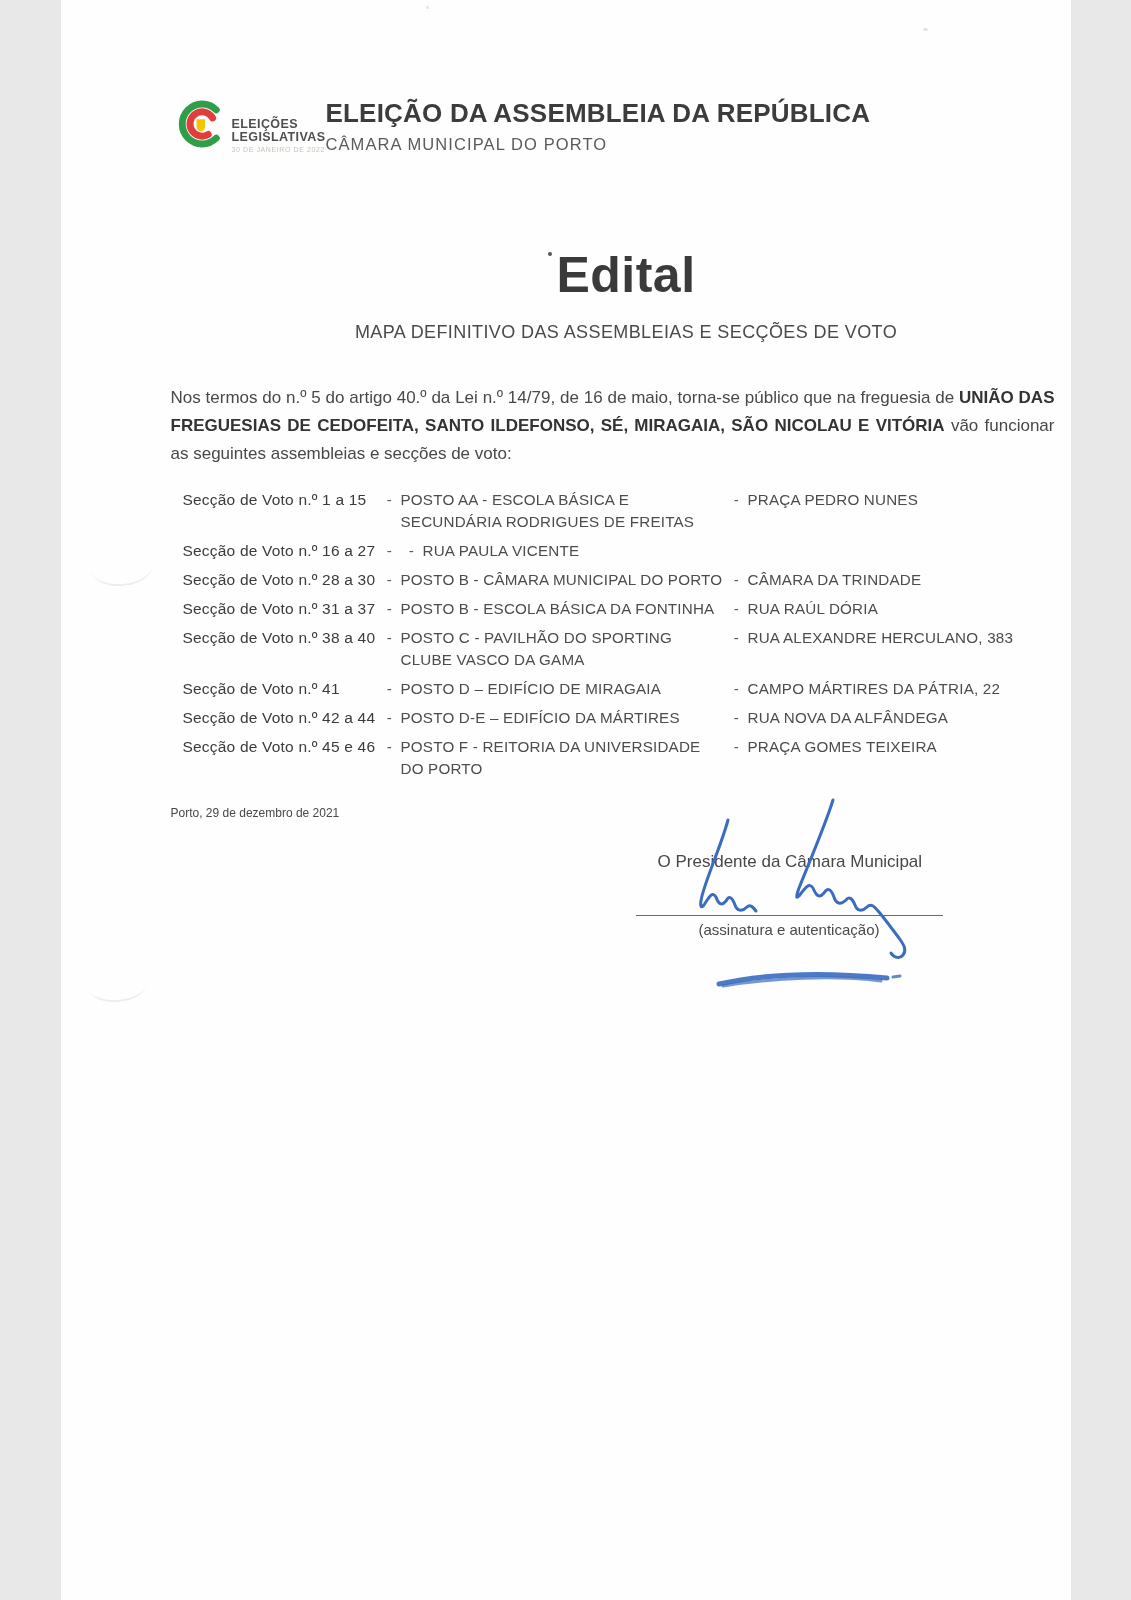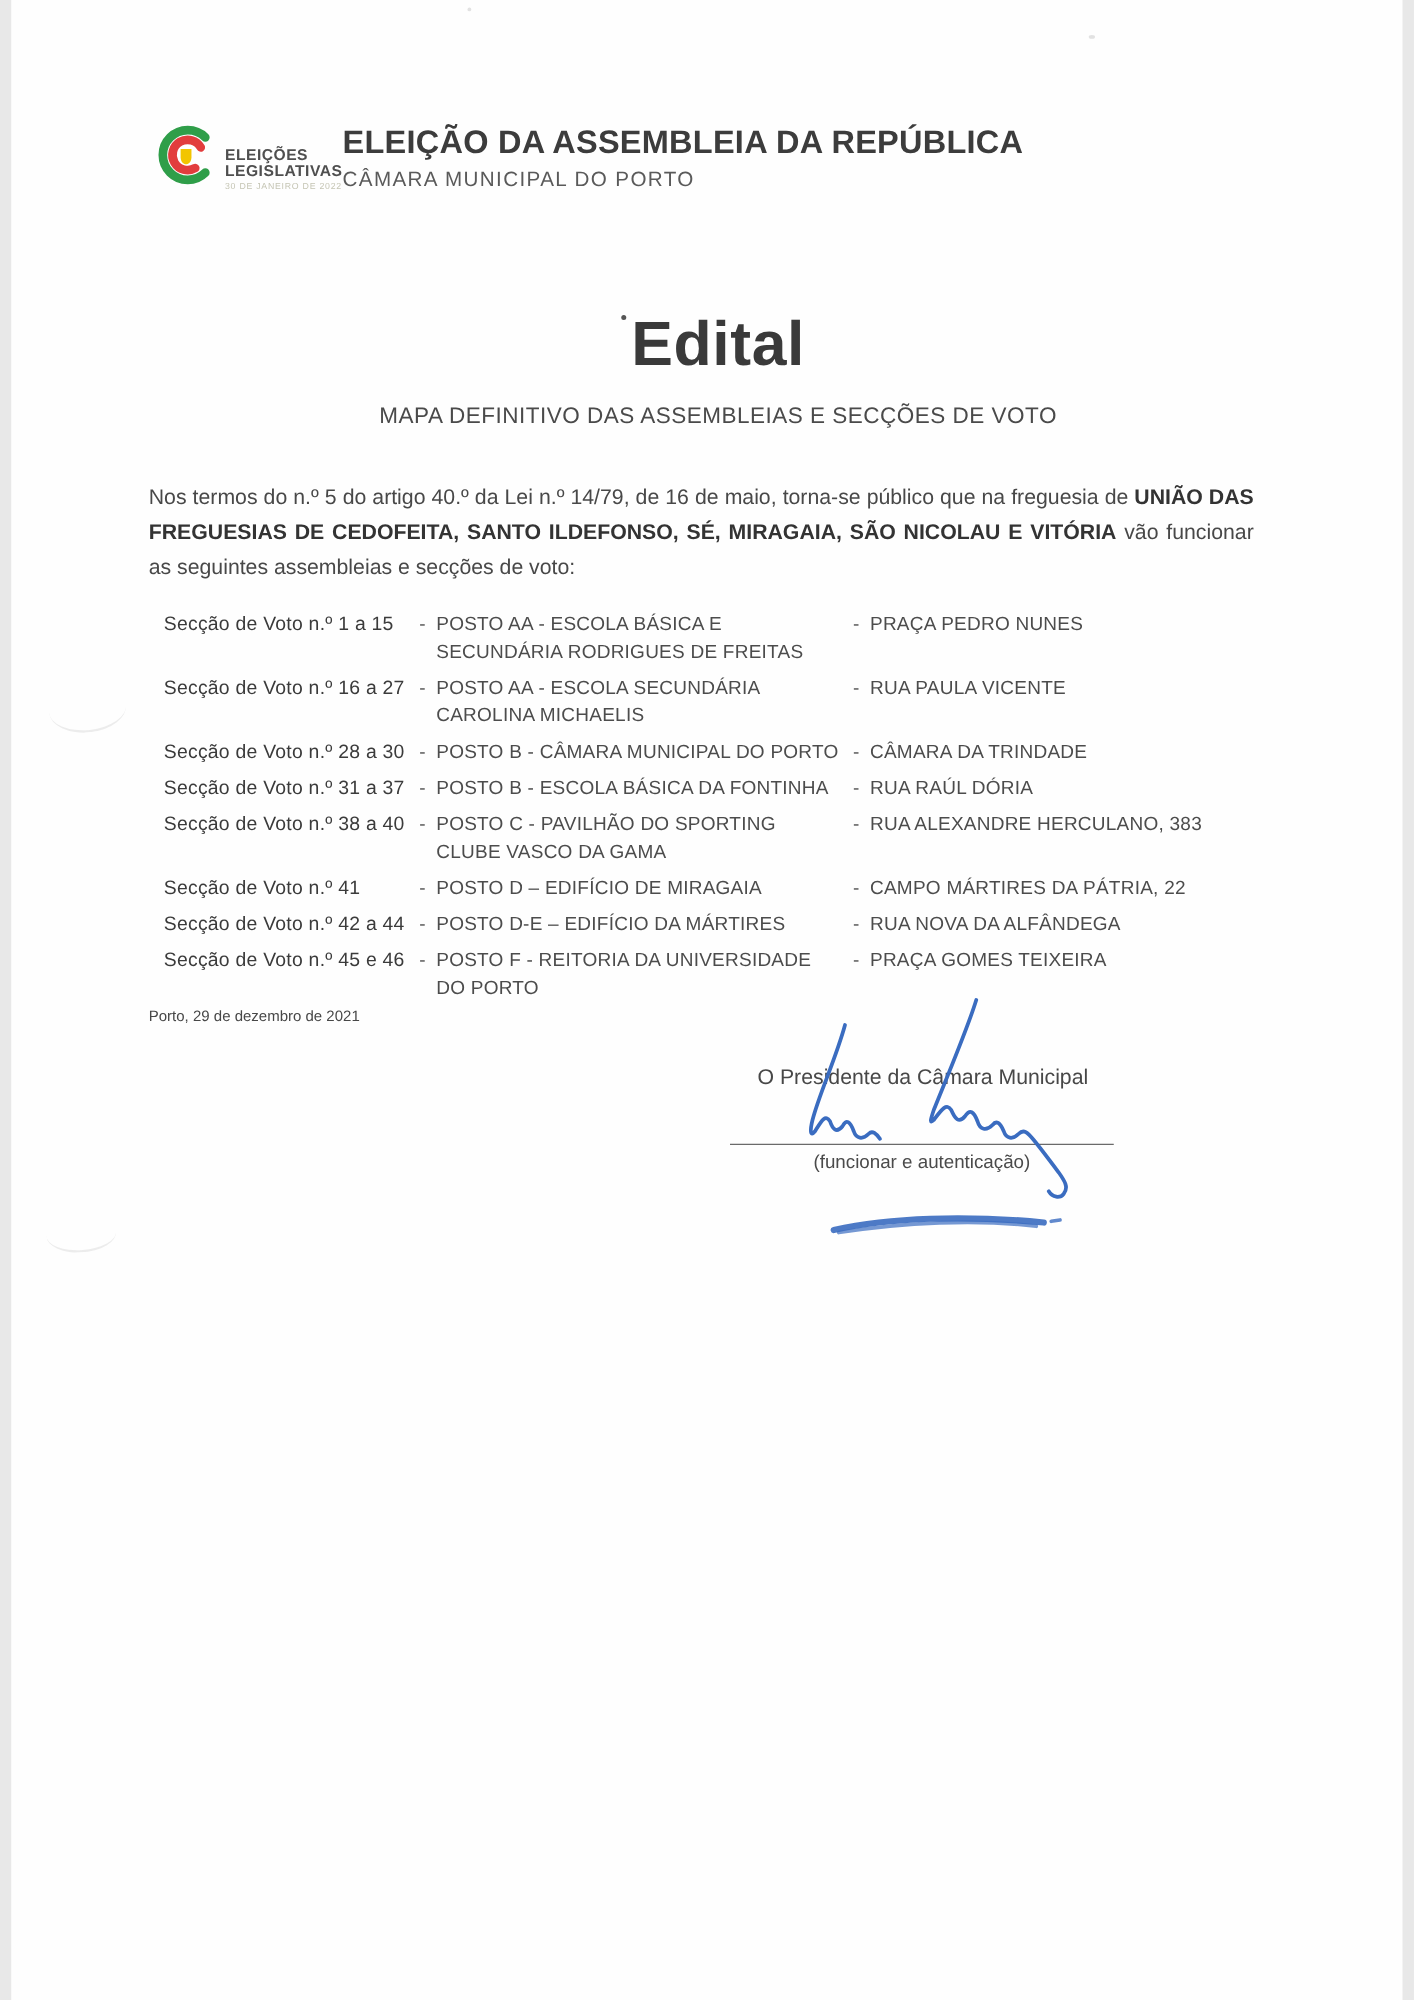--- a/index.html
+++ b/index.html
@@ -1,19 +1,19 @@
 <!DOCTYPE html>
 <html lang="pt"><head>
 <meta charset="utf-8">
 <style>
   * { margin:0; padding:0; box-sizing:border-box; }
   html,body { background:#e8e8e8; }
   body { font-family:"Liberation Sans", sans-serif; }
   .page {
-    position:relative; width:1113px; height:1600px; margin:0 auto;
+    position:relative; width:1010px; height:1600px; margin:0 auto;
     background:#fefefe; overflow:hidden; color:#3f3f3f;
   }
 
   
   .logo-block { position:absolute; left:116px; top:98px; display:flex; align-items:flex-start; }
   .logo-mark { width:52px; height:52px; flex:0 0 auto; }
   .logo-text { margin-left:3px; margin-top:20px; line-height:1.05; }
   .logo-line { font-size:12.5px; font-weight:700; letter-spacing:.4px; color:#4f4f4f; }
   .logo-date { font-size:7px; color:#c5c5b4; letter-spacing:.6px; margin-top:2px; }
 
@@ -98,21 +98,20 @@
       <div class="sec-label">Secção de Voto n.º 1 a 15</div>
       <div class="sec-dash">-</div>
       <div class="sec-posto">POSTO AA - ESCOLA BÁSICA E SECUNDÁRIA RODRIGUES DE FREITAS</div>
       <div class="sec-dash">-</div>
       <div class="sec-addr">PRAÇA PEDRO NUNES</div>
     </div>
 
     <div class="sec-row">
       <div class="sec-label">Secção de Voto n.º 16 a 27</div>
       <div class="sec-dash">-</div>
-      <div class="sec-posto">POSTO AA - ESCOLA SECUNDÁRIA CAROLINA MICHAELIS</div>
       <div class="sec-dash">-</div>
       <div class="sec-addr">RUA PAULA VICENTE</div>
     </div>
 
     <div class="sec-row">
       <div class="sec-label">Secção de Voto n.º 28 a 30</div>
       <div class="sec-dash">-</div>
       <div class="sec-posto">POSTO B - CÂMARA MUNICIPAL DO PORTO</div>
       <div class="sec-dash">-</div>
       <div class="sec-addr">CÂMARA DA TRINDADE</div>
@@ -156,21 +155,21 @@
       <div class="sec-posto">POSTO F - REITORIA DA UNIVERSIDADE DO PORTO</div>
       <div class="sec-dash">-</div>
       <div class="sec-addr">PRAÇA GOMES TEIXEIRA</div>
     </div>
 
   </div>
 
   <div class="doc-date">Porto, 29 de dezembro de 2021</div>
   <div class="sig-title">O Presidente da Câmara Municipal</div>
   <div class="sig-line"></div>
-  <div class="sig-caption">(funcionar e autenticação)</div>
+  <div class="sig-caption">(assinatura e autenticação)</div>
 
   <svg class="sig-svg" viewBox="0 0 320 190" aria-hidden="true">
     <g fill="none" stroke="#3a6cc0" stroke-width="3" stroke-linecap="round" stroke-linejoin="round">
       <path d="M87,42 C80,68 66,98 61,118 C59,126 59,132 63,127 C68,119 71,113 75,119 C77,125 80,129 85,123 C88,117 91,119 94,127 C96,133 101,134 106,129 C109,126 112,129 115,133"></path>
       <path d="M192,22 C185,45 168,85 158,110 C156,116 154,122 158,118 C164,110 168,104 172,110 C175,117 178,121 183,115 C187,109 190,111 193,119 C195,126 200,127 205,122 C208,118 211,120 214,127 C216,133 221,134 226,129 C230,125 233,128 238,134 C243,140 252,152 258,160 C263,167 266,172 262,177 C259,181 253,180 250,175"></path>
     </g>
   </svg>
 
   <svg class="scribble-svg" viewBox="0 0 200 32" aria-hidden="true">
     <g fill="none" stroke="#3a6cc0" stroke-linecap="round">

